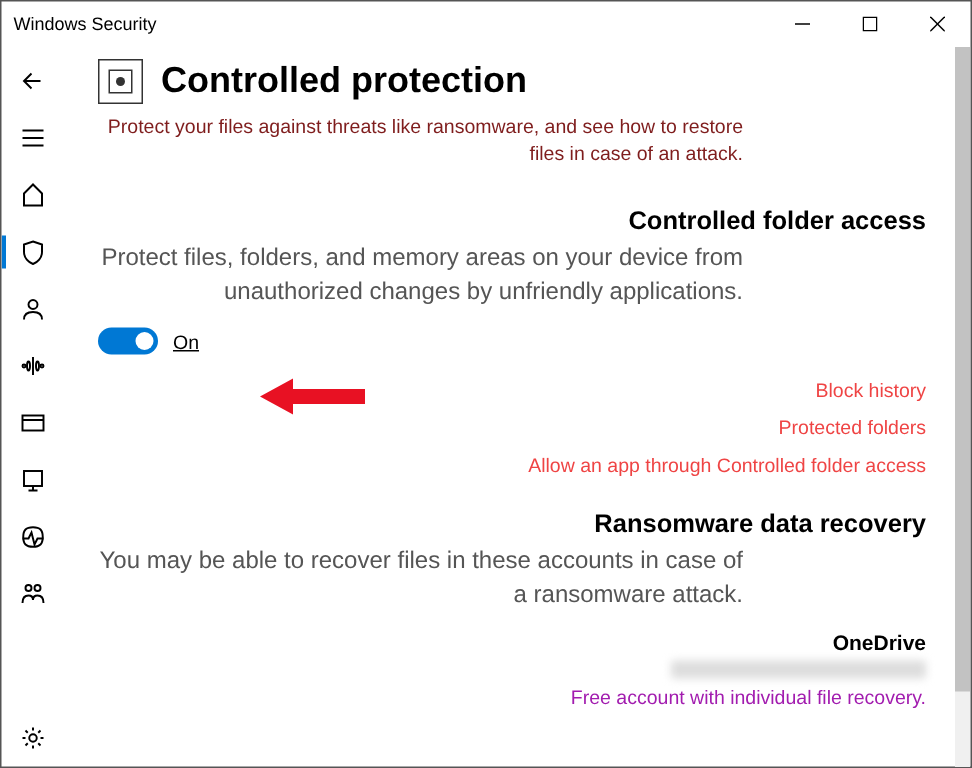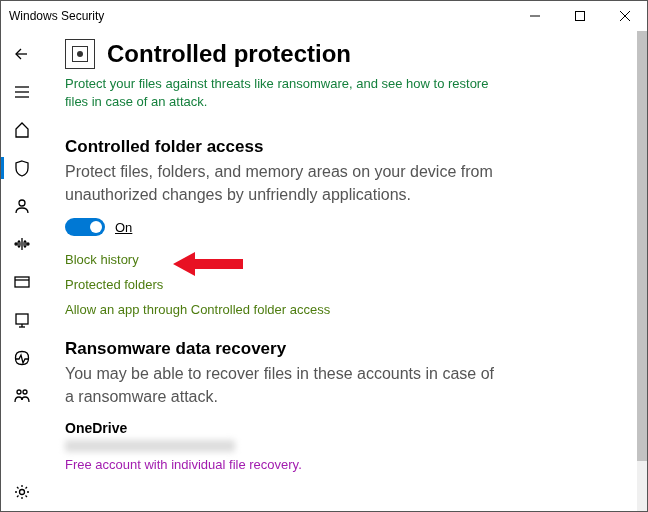--- a/index.html
+++ b/index.html
@@ -1,42 +1,42 @@
 <!DOCTYPE html>
 <html><head>
 <meta charset="utf-8">
 <style>
 html,body{margin:0;padding:0;font-family:"Segoe UI",Arial,sans-serif;font-size:13px;color:#000;background:#fff;}
-.window{width:648px;height:512px;border:1px solid #555;box-sizing:border-box;display:flex;flex-direction:column;position:relative;overflow:hidden;}
+.window{width:648px;height:512px;border:1px solid #555;box-sizing:border-box;display:flex;flex-direction:column;position:relative;overflow:hidden;text-align:right;}
 .titlebar{height:30px;display:flex;align-items:center;padding:0 0 0 8px;font-size:12px;}
 .title-text{flex:0 0 auto;}
 .title-spacer{flex:1;}
 .win-btn{width:45px;height:30px;display:flex;align-items:center;justify-content:center;}
 .win-btn svg{width:10px;height:10px;stroke:#000;stroke-width:1;fill:none;}
 .body{flex:1;display:flex;overflow:hidden;}
 .sidebar{width:42px;display:flex;flex-direction:column;align-items:center;padding-top:4px;box-sizing:border-box;}
 .sb{width:42px;height:38px;display:flex;align-items:center;justify-content:center;position:relative;}
 .sb svg{width:18px;height:18px;stroke:#000;stroke-width:1.3;fill:none;}
 .sb.active::before{content:"";position:absolute;left:0;top:8px;bottom:8px;width:3px;background:#0078d4;}
 .sb-spacer{flex:1;}
 .main{flex:1;overflow-y:auto;padding:8px 30px 20px 22px;position:relative;}
 .page-head{display:flex;align-items:center;margin-bottom:6px;}
 .page-icon{width:28px;height:28px;border:1px solid #333;display:flex;align-items:center;justify-content:center;margin-right:12px;}
 .page-icon .inner{width:14px;height:14px;border:1px solid #333;display:flex;align-items:center;justify-content:center;}
 .page-icon .dot{width:6px;height:6px;border-radius:50%;background:#333;}
 h1{font-size:24px;font-weight:600;margin:0;}
-.desc{color:#15803d;font-size:13px;line-height:1.4;margin:0 0 26px 0;max-width:430px;}
+.desc{color:#7f1d1d;font-size:13px;line-height:1.4;margin:0 0 26px 0;max-width:430px;}
 h2{font-size:17px;font-weight:600;margin:0 0 4px 0;}
 h3{font-size:14px;font-weight:600;margin:0 0 2px 0;}
 .sub{color:#555;font-size:16px;line-height:1.4;margin:0 0 12px 0;max-width:430px;}
 .toggle-row{display:flex;align-items:center;margin-bottom:16px;text-decoration:underline;}
 .toggle{width:40px;height:18px;border-radius:9px;background:#0078d4;position:relative;margin-right:10px;}
 .toggle .knob{width:12px;height:12px;background:#fff;border-radius:50%;position:absolute;top:3px;right:3px;}
 .toggle-label{font-size:13px;}
-.link{color:#4d7c0f;font-size:13px;margin:0 0 10px 0;display:block;cursor:pointer;}
+.link{color:#ef4444;font-size:13px;margin:0 0 10px 0;display:block;cursor:pointer;}
 .section{margin-bottom:22px;}
 .onedrive-sub{font-size:13px;color:#a21caf;margin:0 0 10px 0;}
 .blurred{display:inline-block;width:170px;height:12px;background:#ddd;filter:blur(3px);border-radius:2px;margin:2px 0;}
 .arrow{position:absolute;left:130px;top:217px;pointer-events:none;}
 .arrow svg{width:70px;height:32px;}
 .scrollbar-track{position:absolute;right:0;top:30px;bottom:0;width:10px;background:#f0f0f0;}
 .scrollbar-thumb{position:absolute;top:0;width:10px;height:430px;background:#c2c2c2;}
 </style>
 </head>
 <body>

